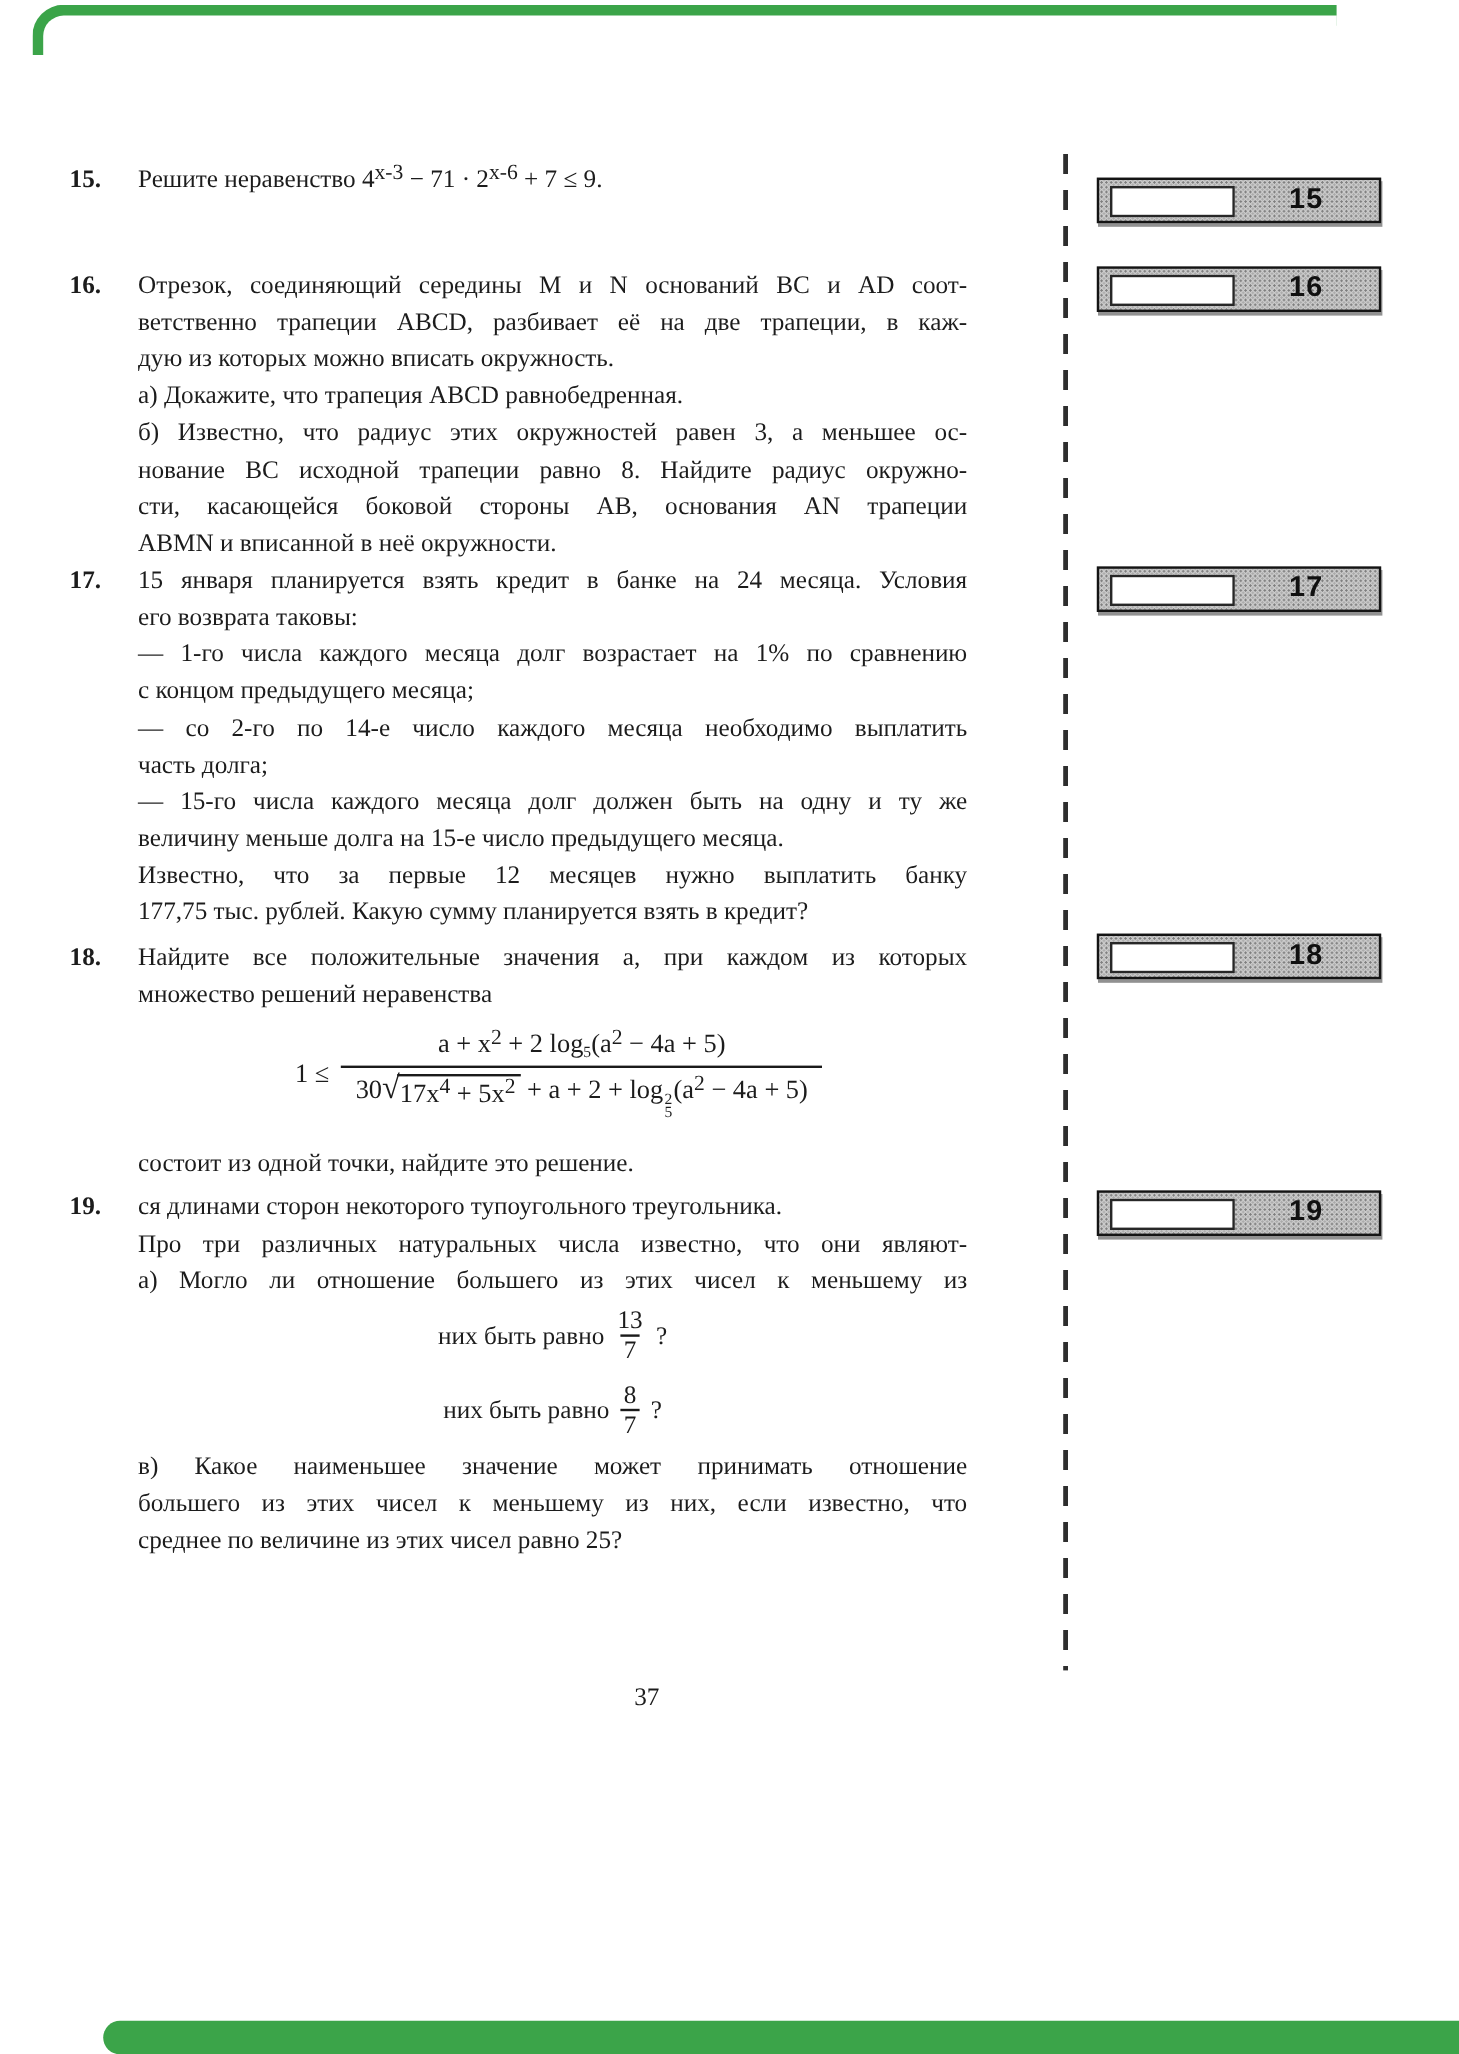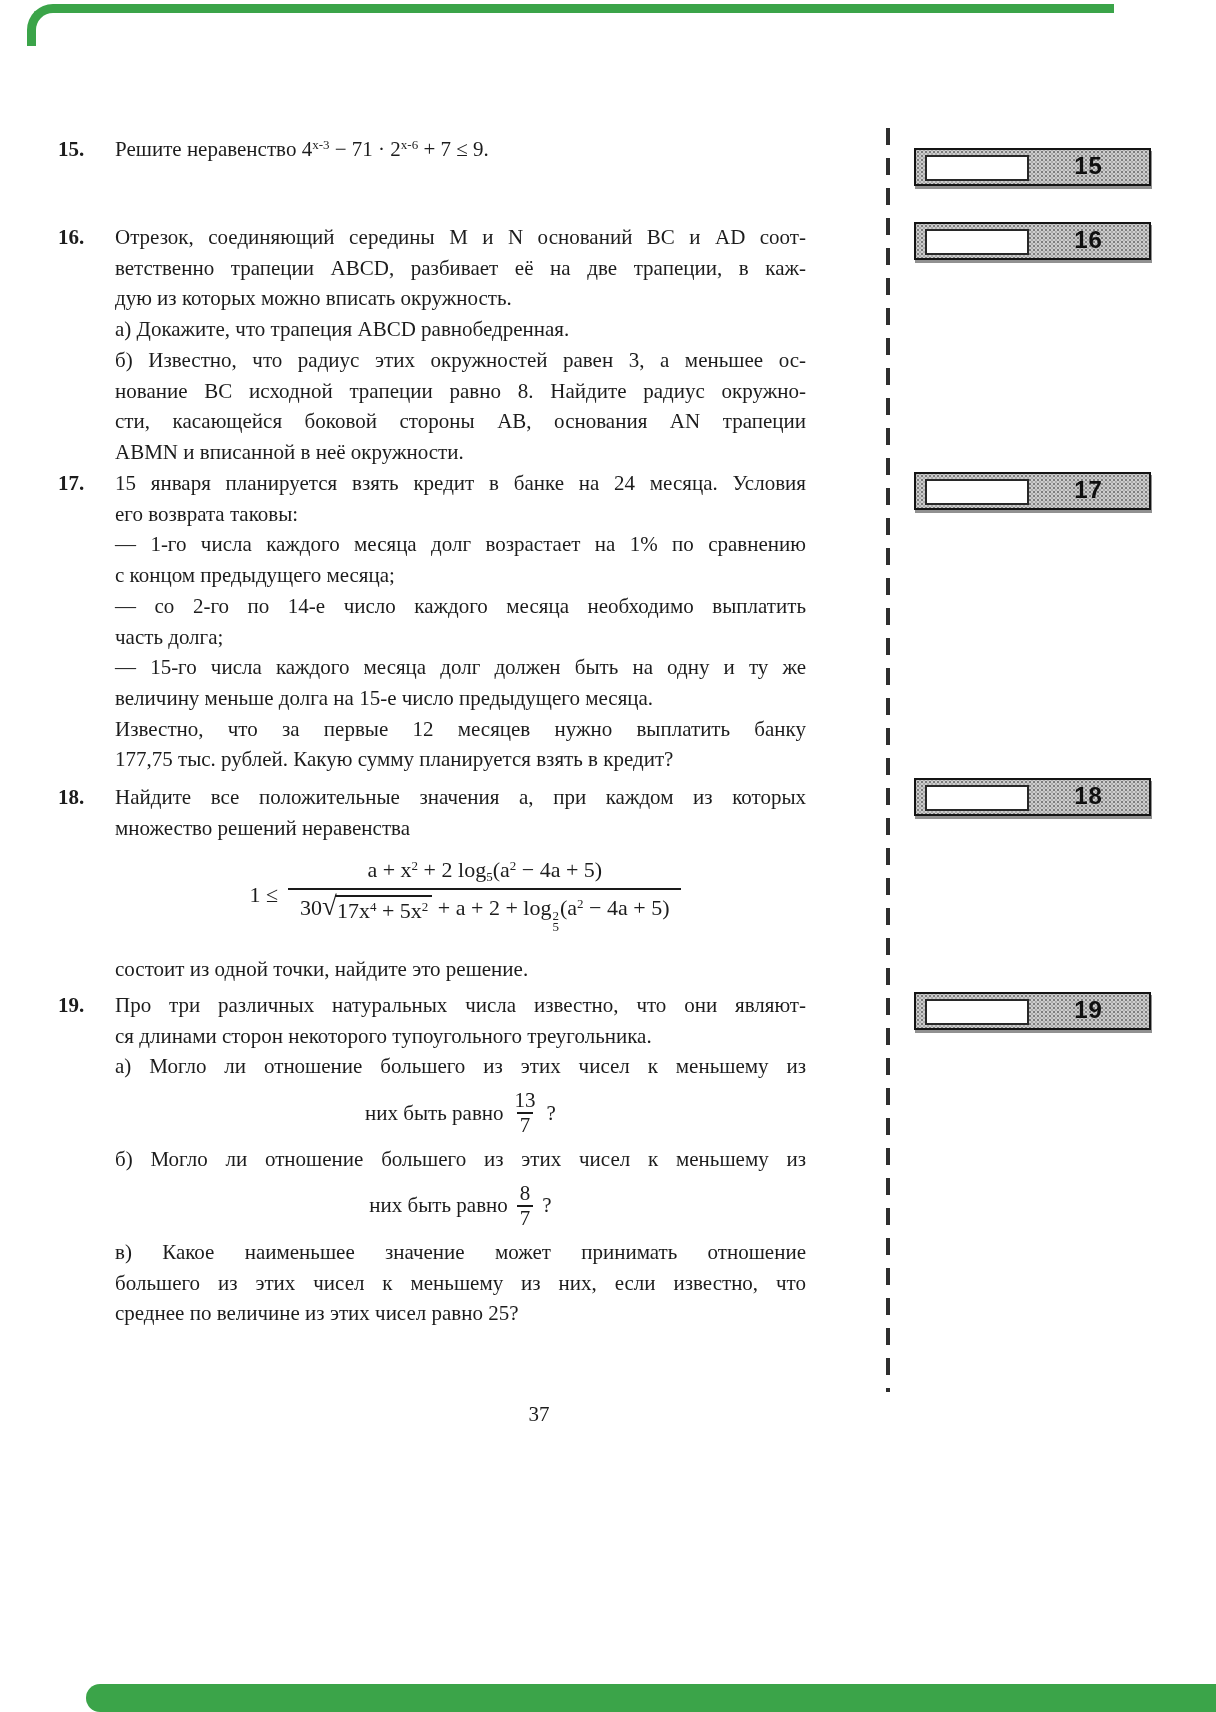--- a/index.html
+++ b/index.html
@@ -25,21 +25,21 @@
   .dash-line{
     position:absolute;left:886px;top:128px;width:4px;height:1264px;
     background:repeating-linear-gradient(to bottom,#2e2e2e 0 17px,transparent 17px 30px);
   }
   
   .problem{position:absolute;left:58px;width:748px;display:flex;font-size:21px;line-height:30.7px;}
   .pnum{width:57px;flex:none;font-weight:bold;}
   .ptext{width:691px;flex:none;}
   .line{text-align:justify;text-align-last:justify;}
   .line.l{text-align:left;text-align-last:auto;}
-  .sup{font-size:13px;vertical-align:7px;line-height:0;}
+  .sup{font-size:18px;vertical-align:7px;line-height:0;}
   .sub{font-size:13px;vertical-align:-4px;line-height:0;}
   
   .formula{display:flex;align-items:center;justify-content:center;
            margin:14px 0 0 10px;font-size:22px;line-height:26px;}
   .bigfrac{display:inline-flex;flex-direction:column;align-items:center;margin-left:10px;}
   .bf-num{padding:0 12px 5px;}
   .bf-den{border-top:2px solid #1a1a1a;padding:5px 12px 0;}
   .sqrt{display:inline-flex;align-items:flex-start;}
   .rsign{font-size:27px;line-height:22px;}
   .rbody{border-top:2px solid #1a1a1a;padding:1px 4px 0 2px;margin-left:-2px;}
@@ -140,34 +140,33 @@
         </span>
       </div>
 
       <div class="line l after-formula">состоит из одной точки, найдите это решение.</div>
     </div>
   </div>
 
   <div class="problem" style="top:990px">
     <div class="pnum">19.</div>
     <div class="ptext">
+      <div class="line l">ся длинами сторон некоторого тупоугольного треугольника.</div>
       <div class="line">Про три различных натуральных числа известно, что они являют-</div>
-      <div class="line l">ся длинами сторон некоторого тупоугольного треугольника.</div>
       <div class="line">а) Могло ли отношение большего из этих чисел к меньшему из</div>
 
       <div class="frac-line">
         <span>них быть равно</span>
         <span class="ifrac">
             <span class="fn">13</span>
             <span class="fd">7</span>
           </span>
         <span>?</span>
       </div>
 
-      <div class="line">б) Могло ли отношение большего из этих чисел к меньшему из</div>
 
       <div class="frac-line">
         <span>них быть равно</span>
         <span class="ifrac">
             <span class="fn">8</span>
             <span class="fd">7</span>
           </span>
         <span>?</span>
       </div>
 

